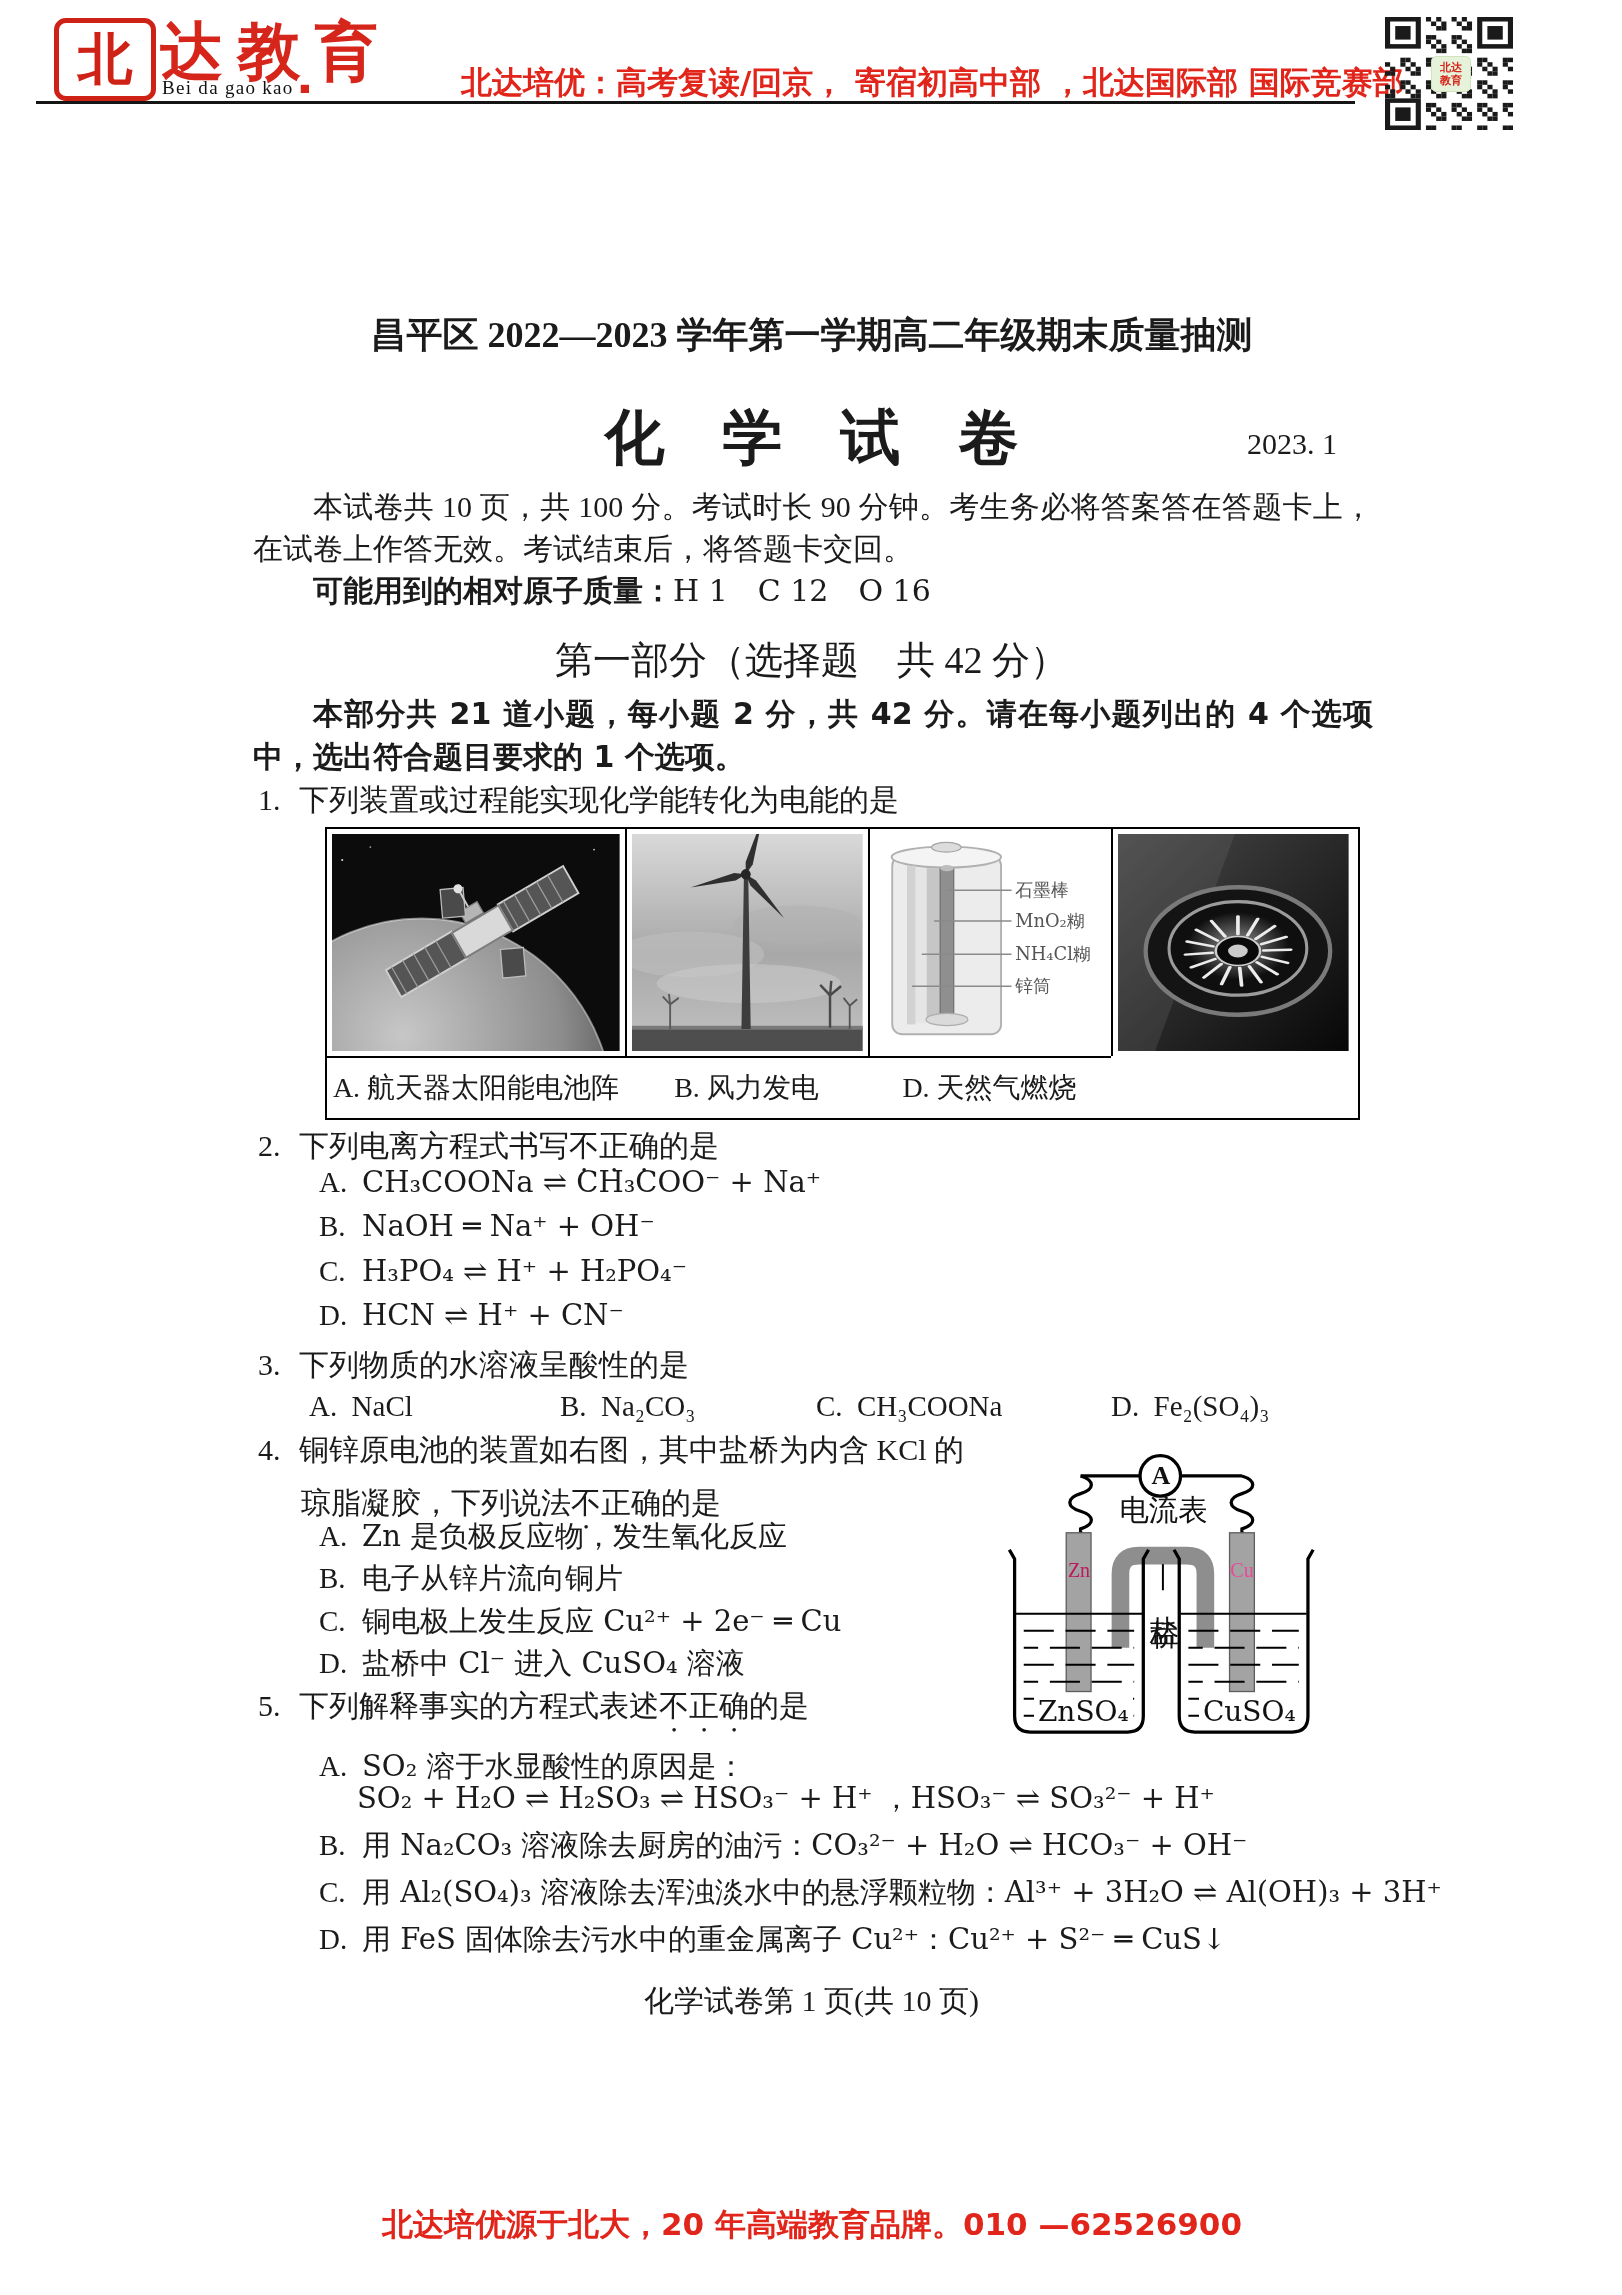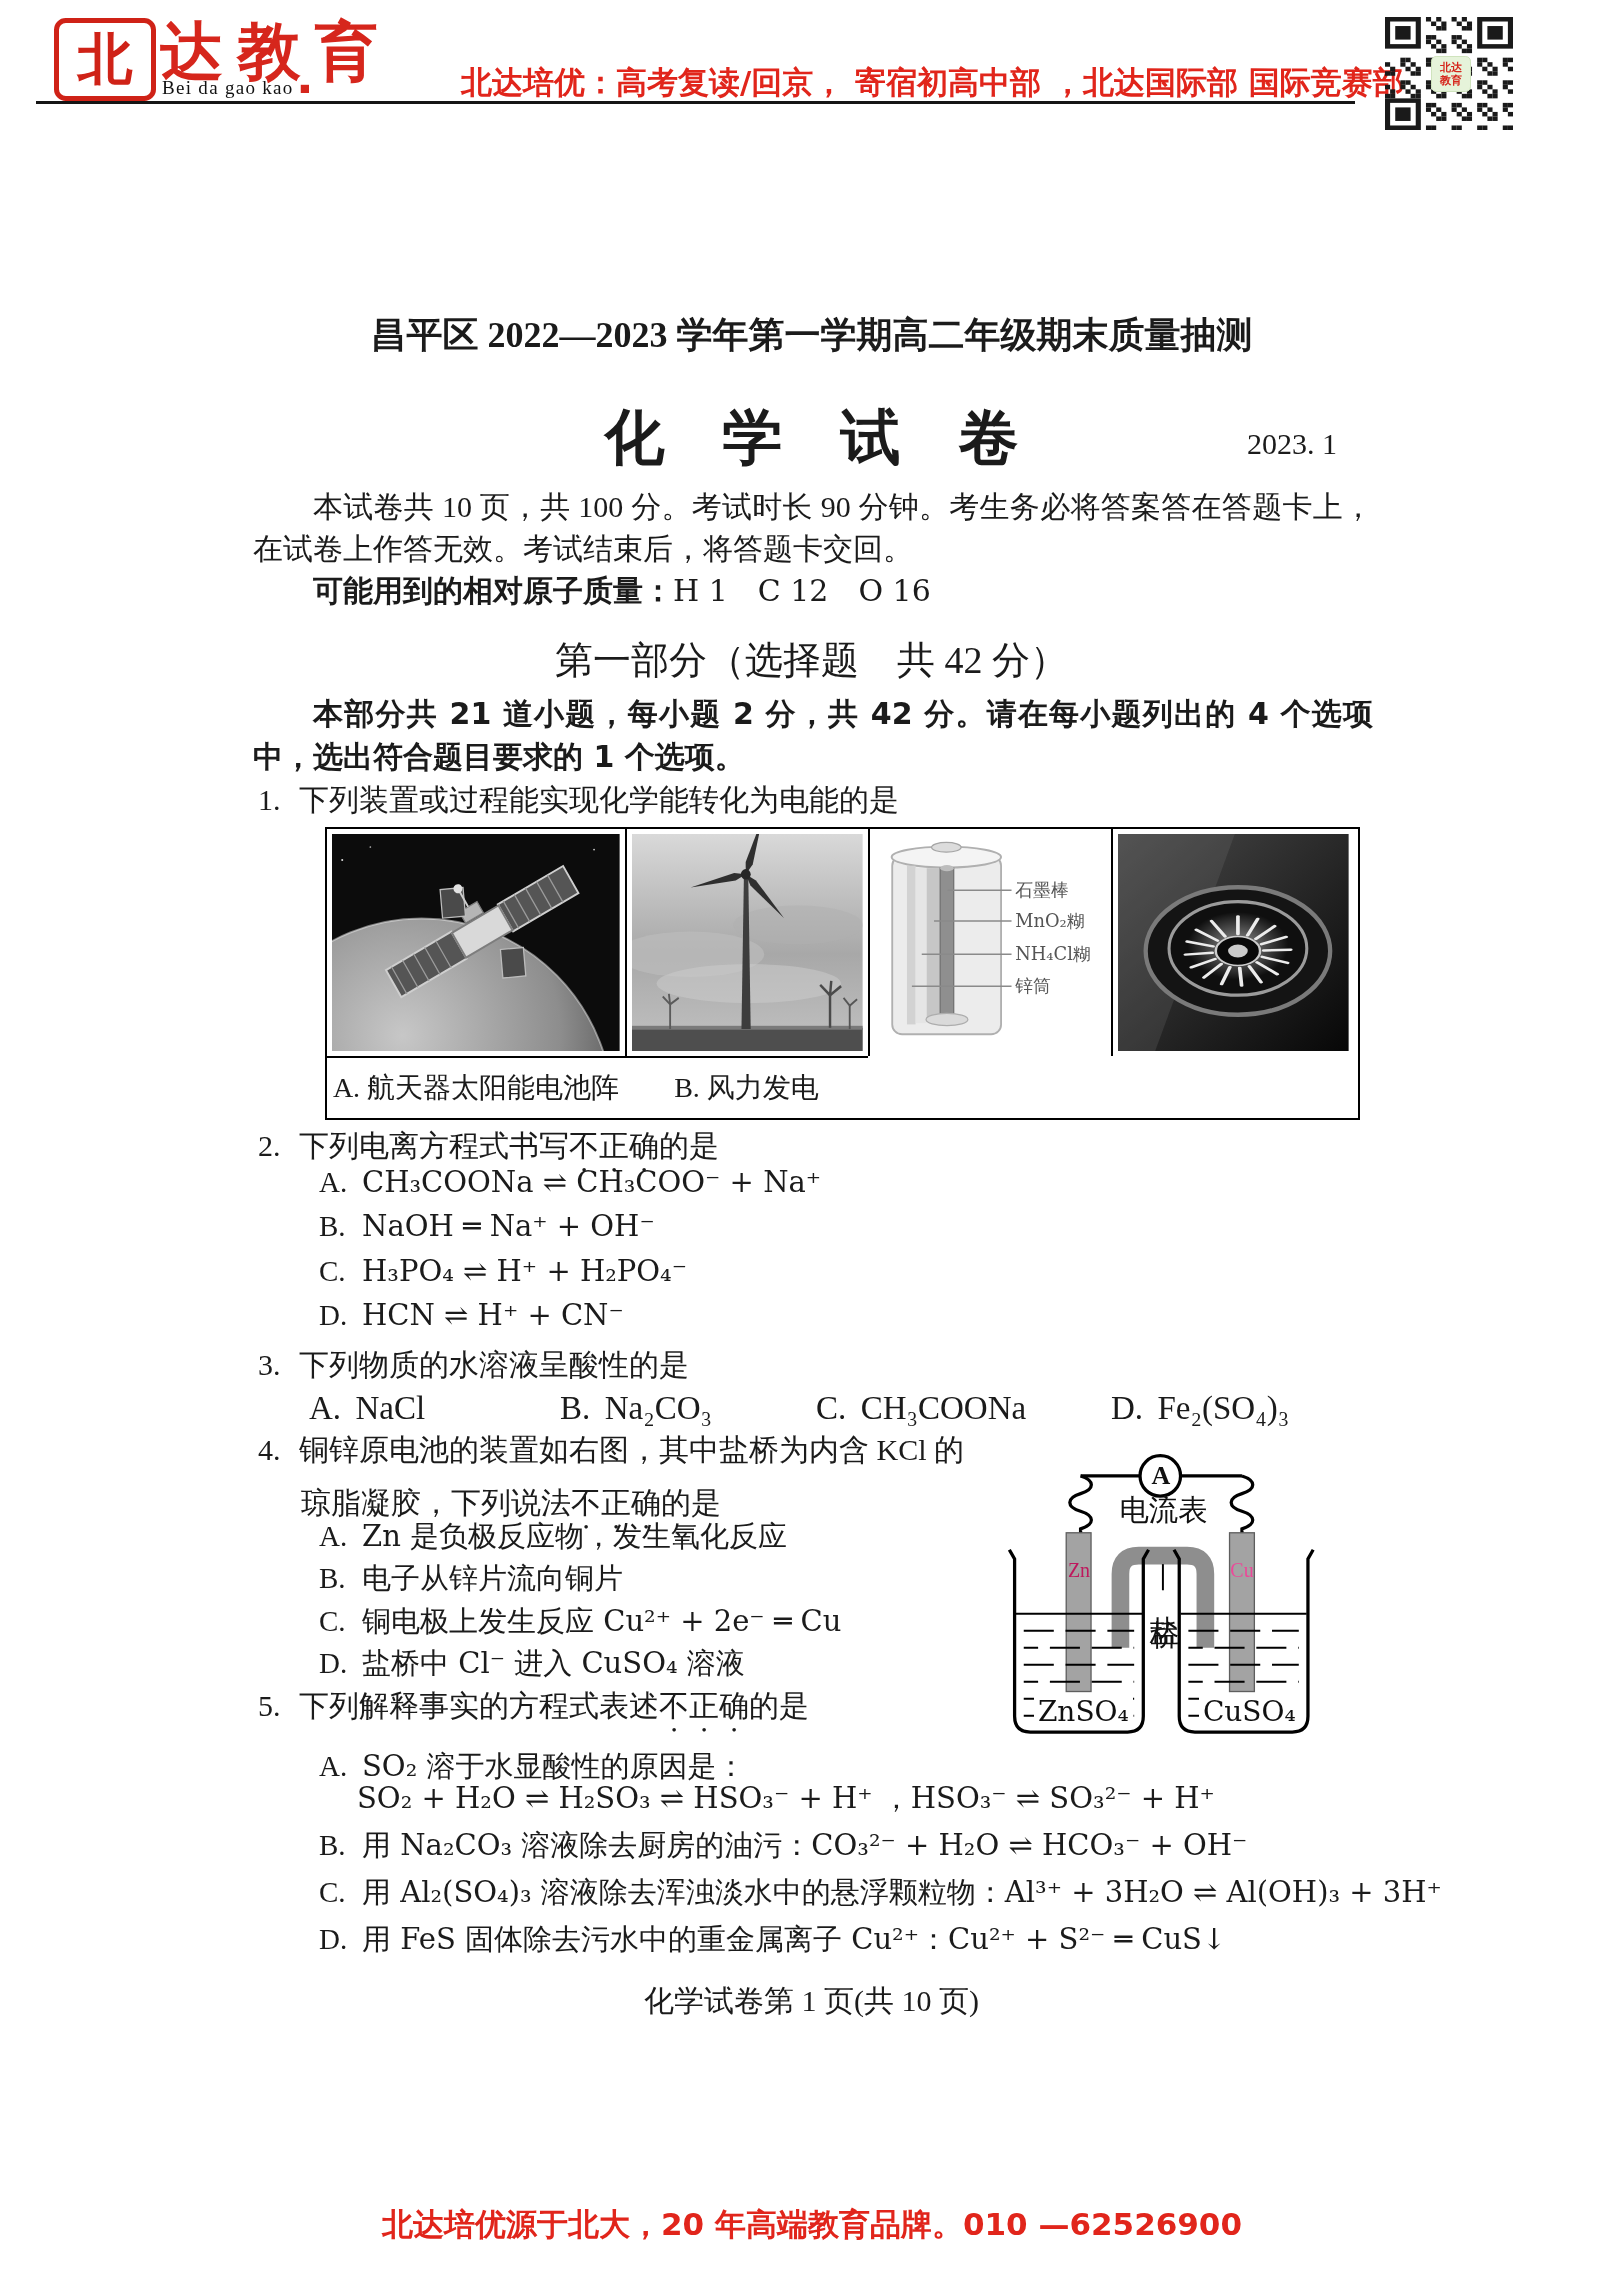--- a/index.html
+++ b/index.html
@@ -63,21 +63,21 @@
     box-sizing:border-box;background:#fff;
   }
   .q1-table .cell{box-sizing:border-box;padding:4.6px 5.2px;}
   .q1-table .cell.bl{border-left:2px solid #000;}
   .q1-table .cap{
     border-top:2px solid #000;display:flex;align-items:center;justify-content:center;
     font-size:28px;white-space:nowrap;box-sizing:border-box;
   }
   .q1-table svg{width:100%;height:100%;display:block;}
   
-  .q3-opts{left:0;top:1390px;width:1354px;height:39px;font-size:33px;}
+  .q3-opts{left:0;top:1390px;width:1354px;height:39px;font-size:29px;}
   .q3-opts .o{position:absolute;white-space:nowrap;}
   .q3-opts .lab{display:inline-block;margin-right:14.4px;}
   
   .diagram{left:1008px;top:1440px;width:366px;height:294px;}
   .diagram svg{position:absolute;left:0;top:0;width:366px;height:294px;}
   .dlabel{position:absolute;font-size:29.4px;color:#111;}
   .d-ammeter{left:138px;top:21px;width:30px;text-align:center;font-size:26px;font-weight:bold;}
   .d-meter{left:90px;top:51px;width:131px;text-align:center;}
   .d-zn{left:58px;top:119px;width:26px;text-align:center;font-size:20px;color:#be185d;}
   .d-cu{left:221px;top:119px;width:26px;text-align:center;font-size:20px;color:#ec4899;}
@@ -425,20 +425,21 @@
           </g>
           <circle cx="0" cy="0" r="36" fill="#0a0a0a" stroke="#cdcdcd" stroke-width="4"></circle>
           <circle cx="0" cy="0" r="16" fill="#e0e0e0" opacity="0.9"></circle>
         </g>
       </g>
     </svg>
   </div>
 
   <div class="cap">A. 航天器太阳能电池阵</div>
   <div class="cap bl">B. 风力发电</div>
+  <div class="cap bl">D. 天然气燃烧</div>
 </div>
 
 <div class="abs qline" style="top:1126px;">
   <span class="num">2.</span><span>下列电离方程式书写</span><span class="emph">不正确</span><span>的是</span>
 </div>
 <div class="abs opt" style="top:1165px;">
   <span class="lab">A.</span><span class="txt">CH₃COONa ⇌ CH₃COO⁻ + Na⁺</span>
 </div>
 <div class="abs opt" style="top:1209px;">
   <span class="lab">B.</span><span class="txt">NaOH ═ Na⁺ + OH⁻</span>

